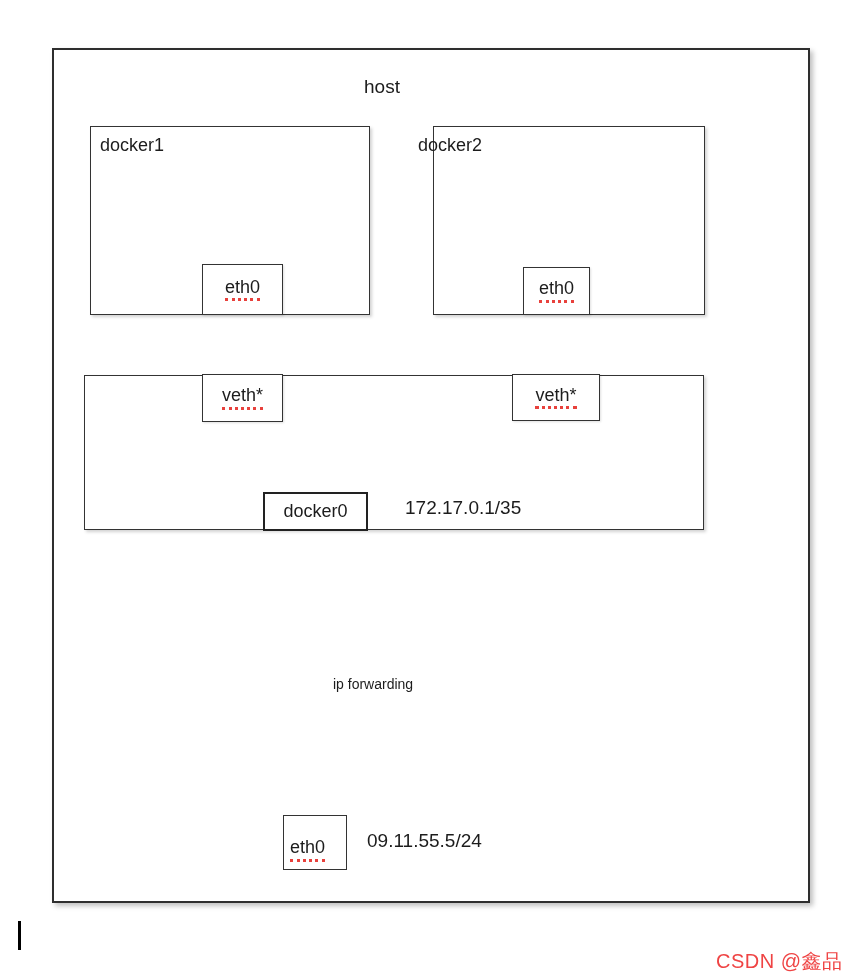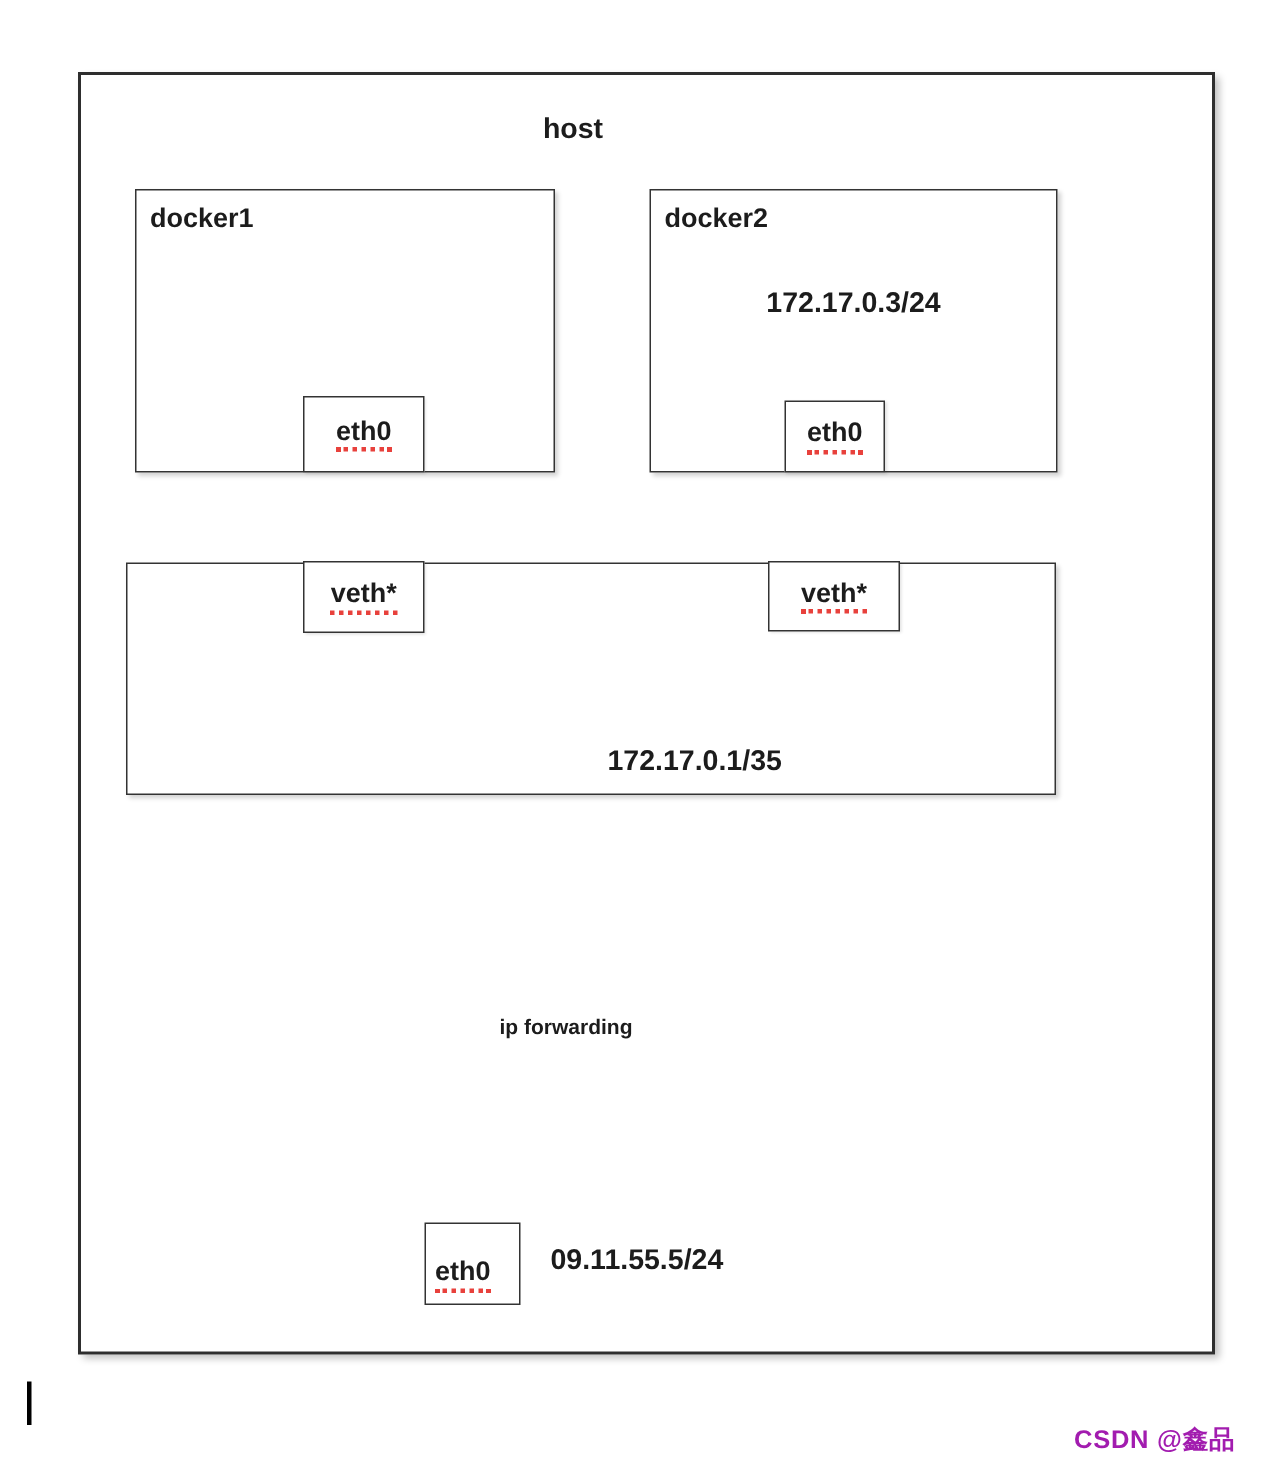--- a/index.html
+++ b/index.html
@@ -1,15 +1,15 @@
 <!DOCTYPE html>
 <html><head>
 <meta charset="utf-8">
 <style>
-  * { margin: 0; padding: 0; box-sizing: border-box; font-weight: bold; }
+  * { margin: 0; padding: 0; box-sizing: border-box; }
   html, body { background: #ffffff; }
   .stage {
     position: relative;
     width: 850px;
     height: 977px;
     background: #ffffff;
     font-family: "Liberation Sans", sans-serif;
     color: #1c1c1c;
     overflow: hidden;
   }
@@ -30,21 +30,21 @@
   
   .node-box {
     border: 1.5px solid #333333;
     background: #ffffff;
     box-shadow: 2px 2px 3px rgba(0,0,0,0.18);
   }
   .docker1-box { left: 90px;  top: 126px; width: 280px; height: 189px; }
   .docker2-box { left: 433px; top: 126px; width: 272px; height: 189px; }
   .node-title { font-size: 18px; }
   .docker1-title { left: 100px; top: 135px; }
-  .docker2-title { left: 443px; top: 135px; }
+  .docker2-title { left: 418px; top: 135px; }
   .node-ip { font-size: 19px; text-align: center; }
   .docker1-ip { left: 90px;  top: 192px; width: 280px; }
   .docker2-ip { left: 433px; top: 192px; width: 272px; }
 
   
   .port-box {
     border: 1.5px solid #333333;
     background: #ffffff;
     display: flex; align-items: center; justify-content: center;
     font-size: 18px;
@@ -87,21 +87,21 @@
     left: 283px; top: 815px; width: 64px; height: 55px;
     border: 1.5px solid #333333;
     background: #ffffff;
   }
   .heth-label { left: 6px; bottom: 7px; font-size: 18px; position: absolute; }
   .heth-ip { left: 367px; top: 830px; font-size: 19px; }
 
   
   .watermark {
     left: 716px; top: 948px; width: 122px;
-    font-size: 17px; color: #a21caf; letter-spacing: 0.5px;
+    font-size: 20px; color: #ef4444; letter-spacing: 0.5px;
     white-space: nowrap;
   }
   .caret { left: 18px; top: 921px; width: 2.5px; height: 29px; background: #000000; }
 </style>
 </head>
 <body>
 
 <div class="stage">
 
   <div class="abs vline line-c1"></div>
@@ -112,31 +112,33 @@
   <div class="abs host-label">host</div>
 
   <div class="abs node-box docker1-box"></div>
   <div class="abs node-title docker1-title">docker1</div>
   <div class="abs port-box docker1-eth0">
     <span class="sp">eth0</span>
   </div>
 
   <div class="abs node-box docker2-box"></div>
   <div class="abs node-title docker2-title">docker2</div>
-  <div class="abs node-ip docker2-ip">172.17.0.3/24</div>
   <div class="abs port-box docker2-eth0">
     <span class="sp">eth0</span>
   </div>
 
   <div class="abs node-box bridge-box"></div>
   <div class="abs port-box veth1-box">
     <span class="sp">veth*</span>
   </div>
   <div class="abs port-box veth2-box">
     <span class="sp">veth*</span>
+  </div>
+  <div class="abs docker0-box">
+    <span>docker0</span>
   </div>
   <div class="abs bridge-ip">172.17.0.1/35</div>
 
   <div class="abs fwd-label">ip forwarding</div>
 
   <div class="abs heth-box">
     <span class="sp heth-label">eth0</span>
   </div>
   <div class="abs heth-ip">09.11.55.5/24</div>
 

